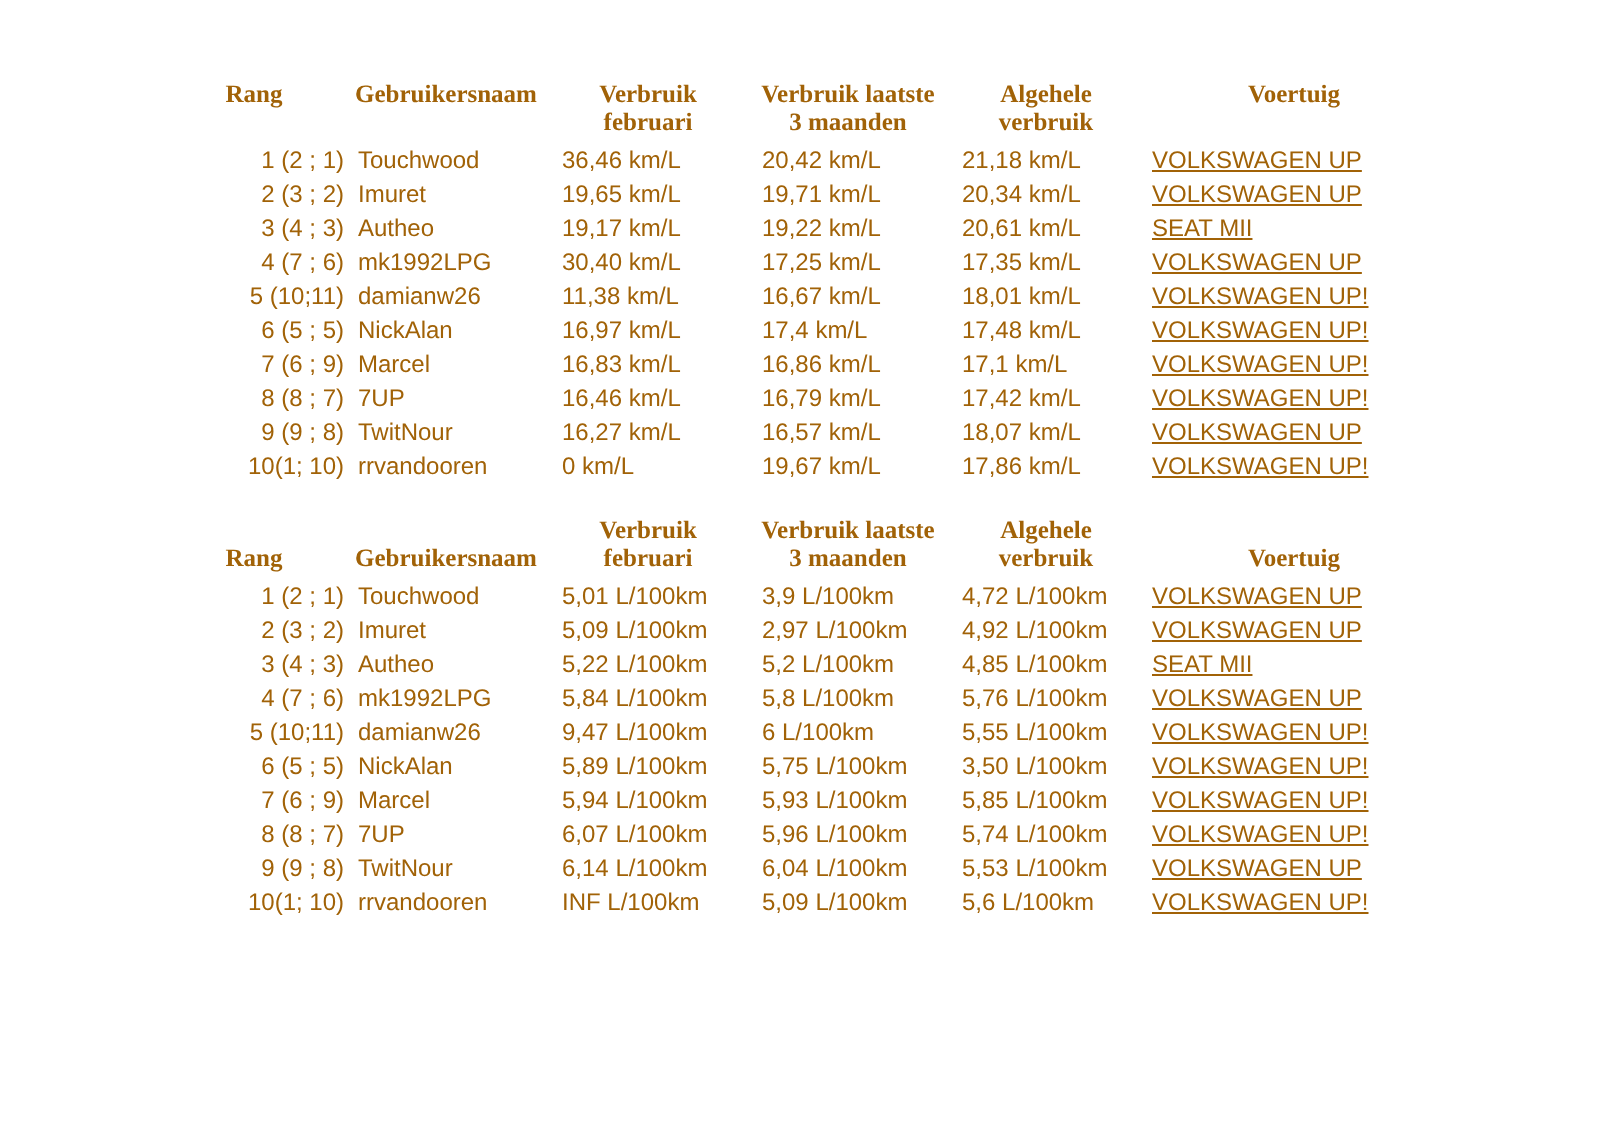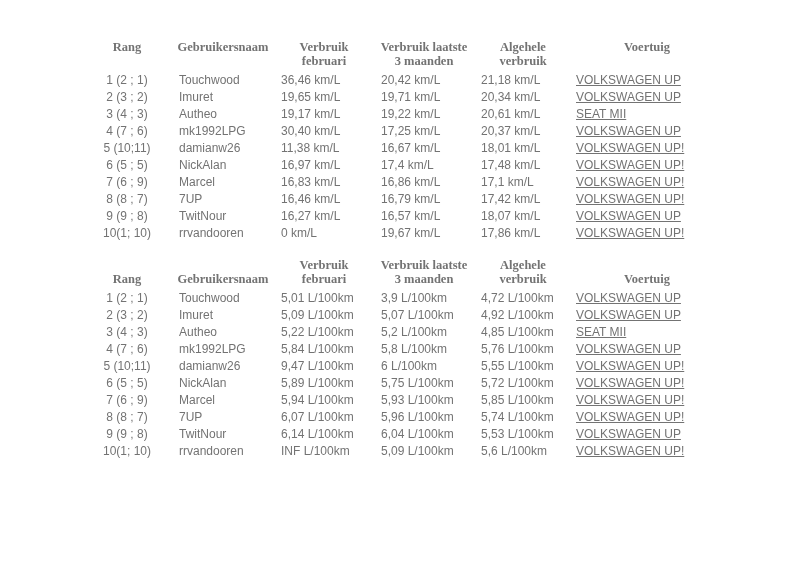--- a/index.html
+++ b/index.html
@@ -2,21 +2,21 @@
 <html><head>
 <meta charset="utf-8">
 <style>
   html, body { margin: 0; padding: 0; background: #ffffff; }
   .page {
     position: relative;
     width: 800px;
     height: 566px;
     background: #ffffff;
     overflow: hidden;
-    color: #737373;
+    color: #a16207;
     font-family: "Liberation Sans", sans-serif;
   }
   table.ranking {
     position: absolute;
     left: 82px;
     border-collapse: collapse;
     table-layout: fixed;
     border: none;
   }
   #table-km   { top: 40px;  }
@@ -36,21 +36,21 @@
     font-family: "Liberation Sans", sans-serif;
     font-size: 12px;
     line-height: 17px;
     height: 17px;
     white-space: nowrap;
     text-align: left;
     padding: 0 0 0 7px;
     overflow: visible;
   }
   table.ranking td:first-child {
-    text-align: center;
+    text-align: right;
     padding-left: 0;
   }
   table.ranking td:last-child {
     padding-left: 4px;
     text-decoration: underline;
   }
   col.c-rank     { width: 90px;  }
   col.c-user     { width: 102px; }
   col.c-feb      { width: 100px; }
   col.c-last3    { width: 100px; }
@@ -107,21 +107,21 @@
           <td>19,17 km/L</td>
           <td>19,22 km/L</td>
           <td>20,61 km/L</td>
           <td>SEAT MII</td>
         </tr>
         <tr>
           <td>4 (7 ; 6)</td>
           <td>mk1992LPG</td>
           <td>30,40 km/L</td>
           <td>17,25 km/L</td>
-          <td>20,37 km/L</td>
+          <td>17,35 km/L</td>
           <td>VOLKSWAGEN UP</td>
         </tr>
         <tr>
           <td>5 (10;11)</td>
           <td>damianw26</td>
           <td>11,38 km/L</td>
           <td>16,67 km/L</td>
           <td>18,01 km/L</td>
           <td>VOLKSWAGEN UP!</td>
         </tr>
@@ -196,21 +196,21 @@
           <td>Touchwood</td>
           <td>5,01 L/100km</td>
           <td>3,9 L/100km</td>
           <td>4,72 L/100km</td>
           <td>VOLKSWAGEN UP</td>
         </tr>
         <tr>
           <td>2 (3 ; 2)</td>
           <td>Imuret</td>
           <td>5,09 L/100km</td>
-          <td>5,07 L/100km</td>
+          <td>2,97 L/100km</td>
           <td>4,92 L/100km</td>
           <td>VOLKSWAGEN UP</td>
         </tr>
         <tr>
           <td>3 (4 ; 3)</td>
           <td>Autheo</td>
           <td>5,22 L/100km</td>
           <td>5,2 L/100km</td>
           <td>4,85 L/100km</td>
           <td>SEAT MII</td>
@@ -229,21 +229,21 @@
           <td>9,47 L/100km</td>
           <td>6 L/100km</td>
           <td>5,55 L/100km</td>
           <td>VOLKSWAGEN UP!</td>
         </tr>
         <tr>
           <td>6 (5 ; 5)</td>
           <td>NickAlan</td>
           <td>5,89 L/100km</td>
           <td>5,75 L/100km</td>
-          <td>5,72 L/100km</td>
+          <td>3,50 L/100km</td>
           <td>VOLKSWAGEN UP!</td>
         </tr>
         <tr>
           <td>7 (6 ; 9)</td>
           <td>Marcel</td>
           <td>5,94 L/100km</td>
           <td>5,93 L/100km</td>
           <td>5,85 L/100km</td>
           <td>VOLKSWAGEN UP!</td>
         </tr>

